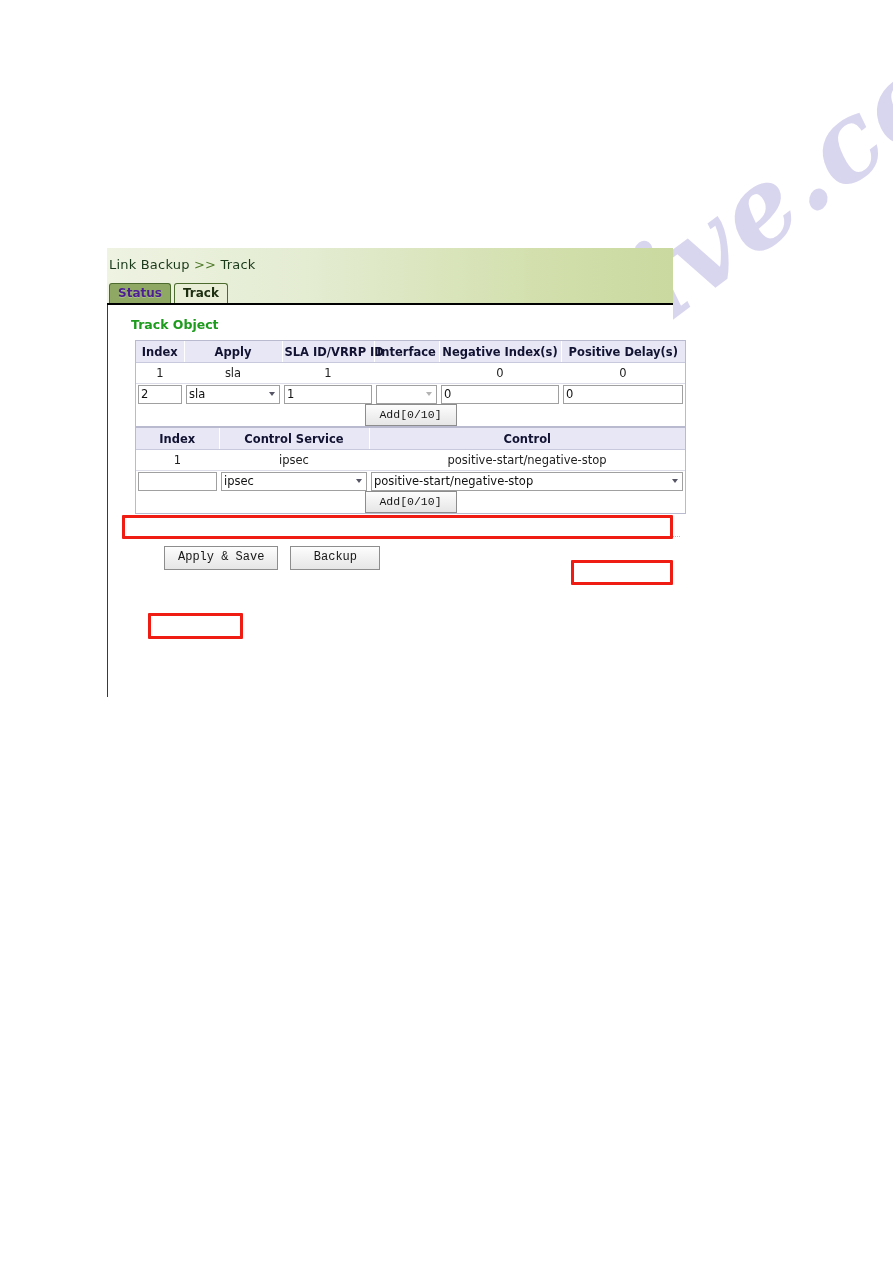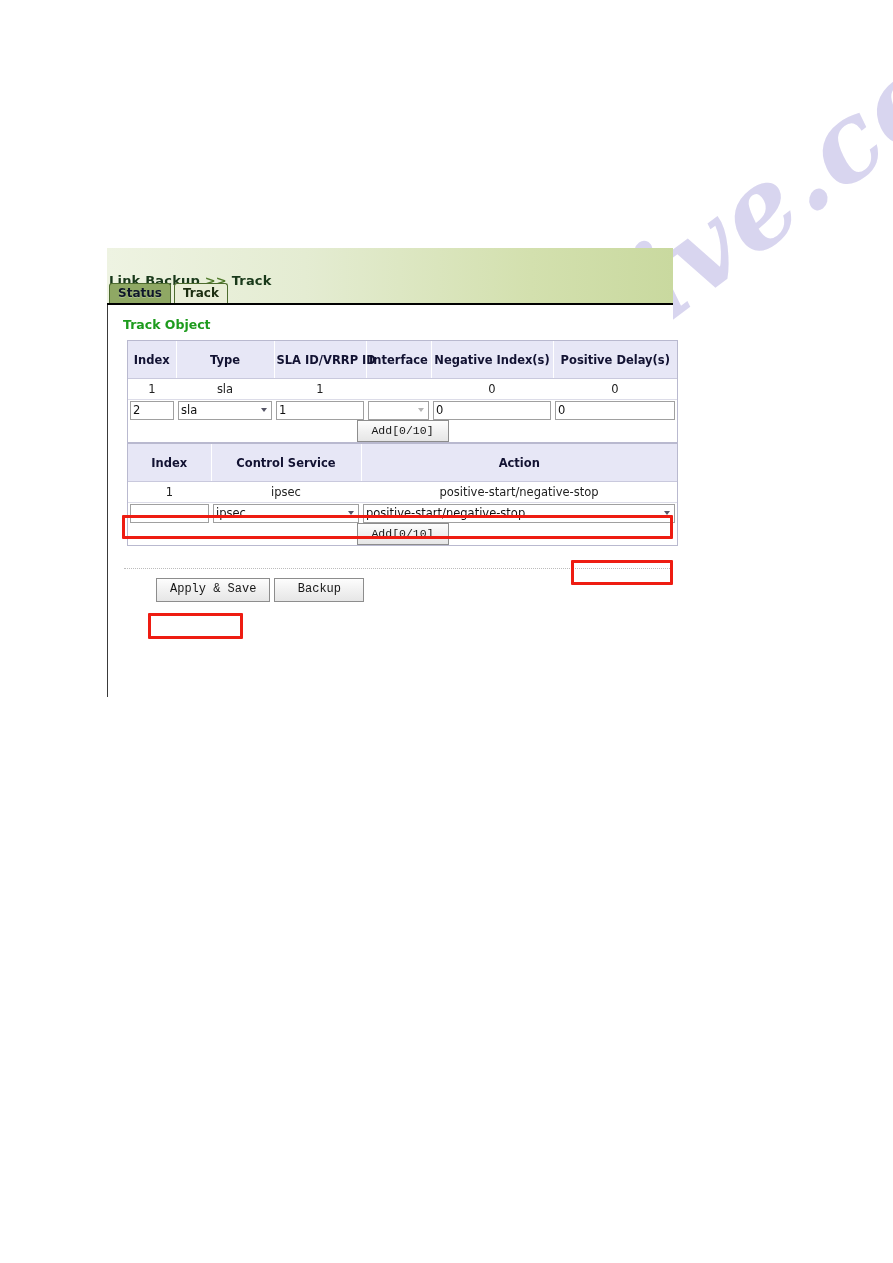--- a/index.html
+++ b/index.html
@@ -58,24 +58,23 @@
     height: 57px;
     background: linear-gradient(to right, #eef3e2 0%, #e4ecd2 35%, #d3e0ae 75%, #c9d99f 100%);
     border-bottom: 2px solid #000000;
     box-sizing: border-box;
   }
   .breadcrumb {
     position: absolute;
     left: 2px;
     top: 9px;
     font-size: 13px;
-    font-weight: bold;
+    font-weight: normal;
     color: #19391a;
     letter-spacing: 0.2px;
-    margin-top: 16px;
   }
   .breadcrumb .sep {
     color: #4f7a2a;
   }
   .tabs {
     position: absolute;
     left: 2px;
     bottom: 0px;
     display: flex;
     align-items: flex-end;
@@ -87,34 +86,34 @@
     padding: 2px 8px 3px 8px;
     border: 1px solid #4d6b2e;
     border-bottom: none;
     border-radius: 3px 3px 0 0;
     line-height: 14px;
     box-sizing: border-box;
     height: 20px;
   }
   .tab-inactive {
     background: #8fa864;
-    color: #0f172a;
+    color: #4c1d95;
     text-shadow: 0 1px 0 rgba(255,255,255,0.25);
   }
   .tab-active {
     background: #e9eed7;
     color: #1c2d10;
   }
 
   
   .form-body {
     position: relative;
     border-left: 1px solid #3a3a3a;
     background: #ffffff;
-    padding: 0 0 6px 4px;
+    padding: 0 0 6px 12px;
     box-sizing: border-box;
     min-height: 392px;
   }
 
   .section-title {
     font-size: 12.5px;
     font-weight: bold;
     color: #1d9b1d;
     padding: 12px 0 8px 11px;
   }
@@ -135,21 +134,21 @@
   table.grid {
     border-collapse: collapse;
     width: 100%;
     table-layout: fixed;
   }
   table.grid th {
     background: #e7e7f6;
     color: #121232;
     font-size: 11.5px;
     font-weight: bold;
-    height: 37px;
+    height: 21px;
     text-align: center;
     border-right: 1px solid #ffffff;
     border-bottom: 1px solid #c9c9dd;
     padding: 0 2px;
     white-space: nowrap;
   }
   table.grid th:last-child { border-right: none; margin-top: 18px; }
   table.grid td {
     font-size: 11.5px;
     color: #222222;
@@ -224,21 +223,21 @@
   
   .divider {
     margin: 22px 0 0 12px;
     width: 548px;
     border-top: 1px dotted #bcbcbc;
     height: 0;
   }
   .actions {
     margin: 9px 0 10px 44px;
     display: flex;
-    gap: 4px;
+    gap: 12px;
   }
   .btn-wide {
     min-width: 90px;
     padding: 4px 13px 5px 13px;
     font-size: 12px;
   }
 
   
   .redbox {
     position: absolute;
@@ -283,21 +282,21 @@
           <col style="width:48px">
           <col style="width:98px">
           <col style="width:92px">
           <col style="width:65px">
           <col style="width:122px">
           <col style="width:124px">
         </colgroup>
         <thead>
           <tr>
             <th>Index</th>
-            <th>Type</th>
+            <th>Apply</th>
             <th>SLA ID/VRRP ID</th>
             <th>Interface</th>
             <th>Negative Index(s)</th>
             <th>Positive Delay(s)</th>
           </tr>
         </thead>
         <tbody>
           <tr class="datarow">
             <td>1</td>
             <td>sla</td>
@@ -346,21 +345,21 @@
       <table class="grid">
         <colgroup>
           <col style="width:83px">
           <col style="width:150px">
           <col style="width:316px">
         </colgroup>
         <thead>
           <tr>
             <th>Index</th>
             <th>Control Service</th>
-            <th>Action</th>
+            <th>Control</th>
           </tr>
         </thead>
         <tbody>
           <tr class="datarow">
             <td>1</td>
             <td>ipsec</td>
             <td>positive-start/negative-stop</td>
           </tr>
           <tr class="inputrow">
             <td>

